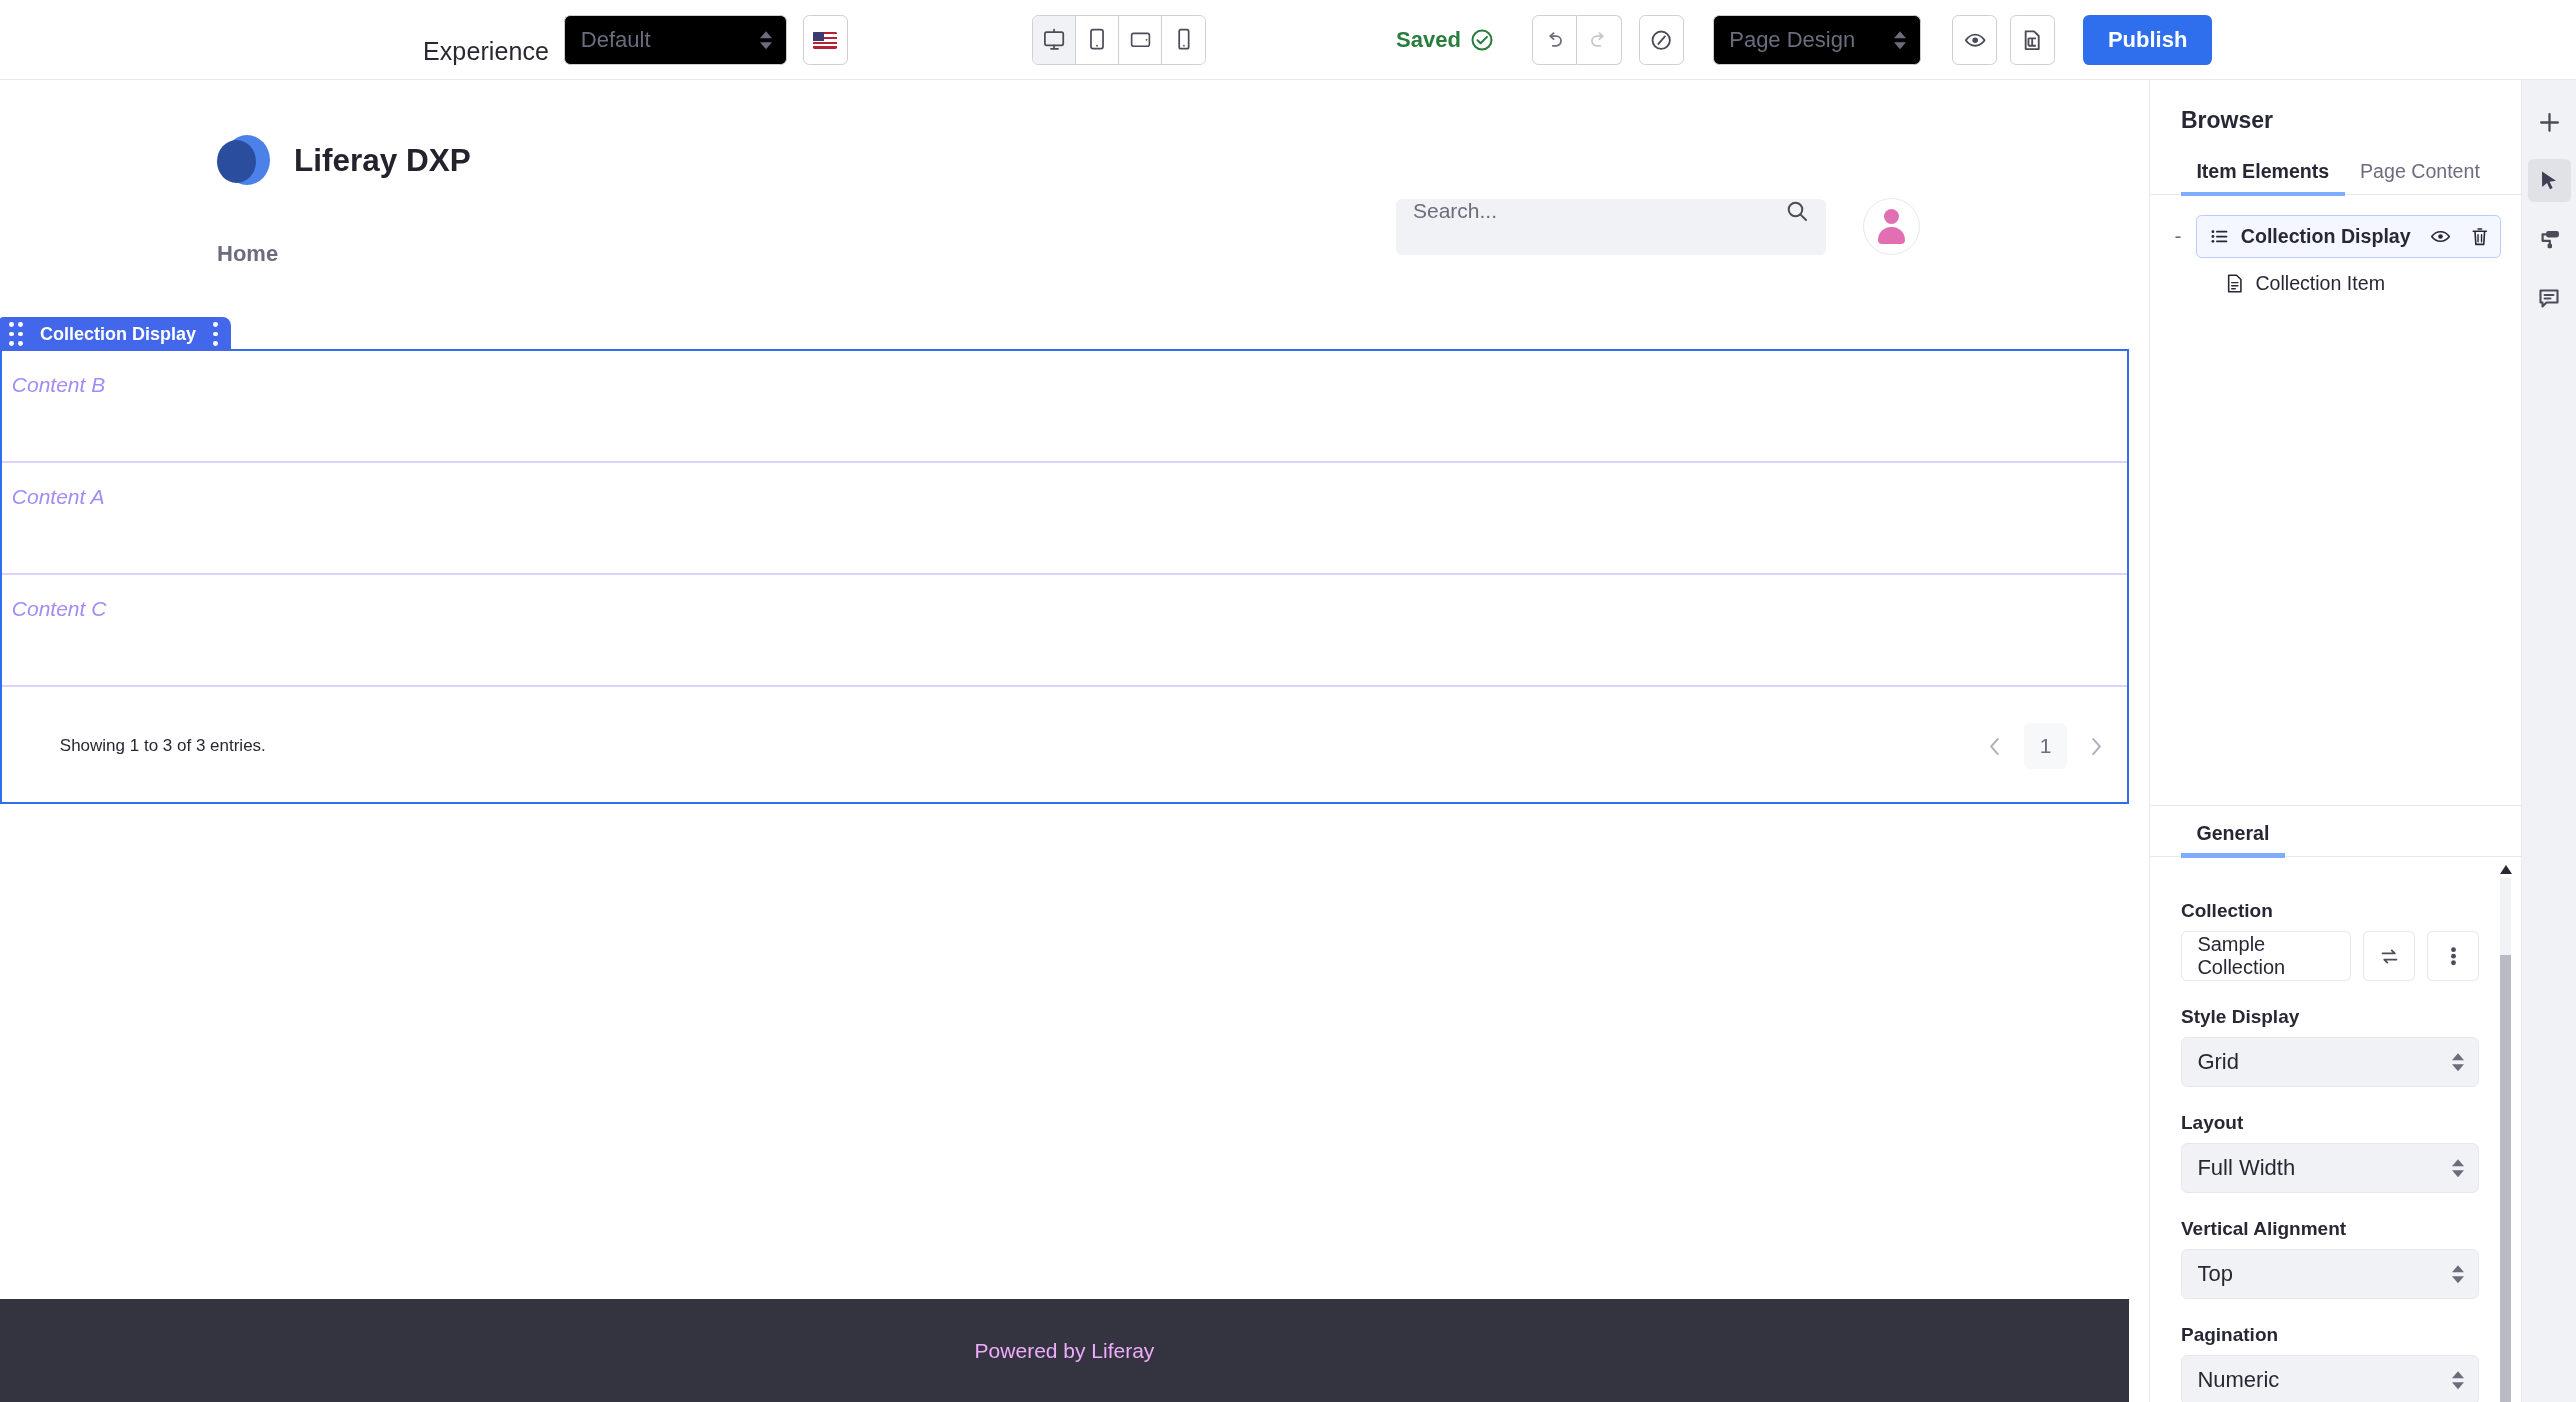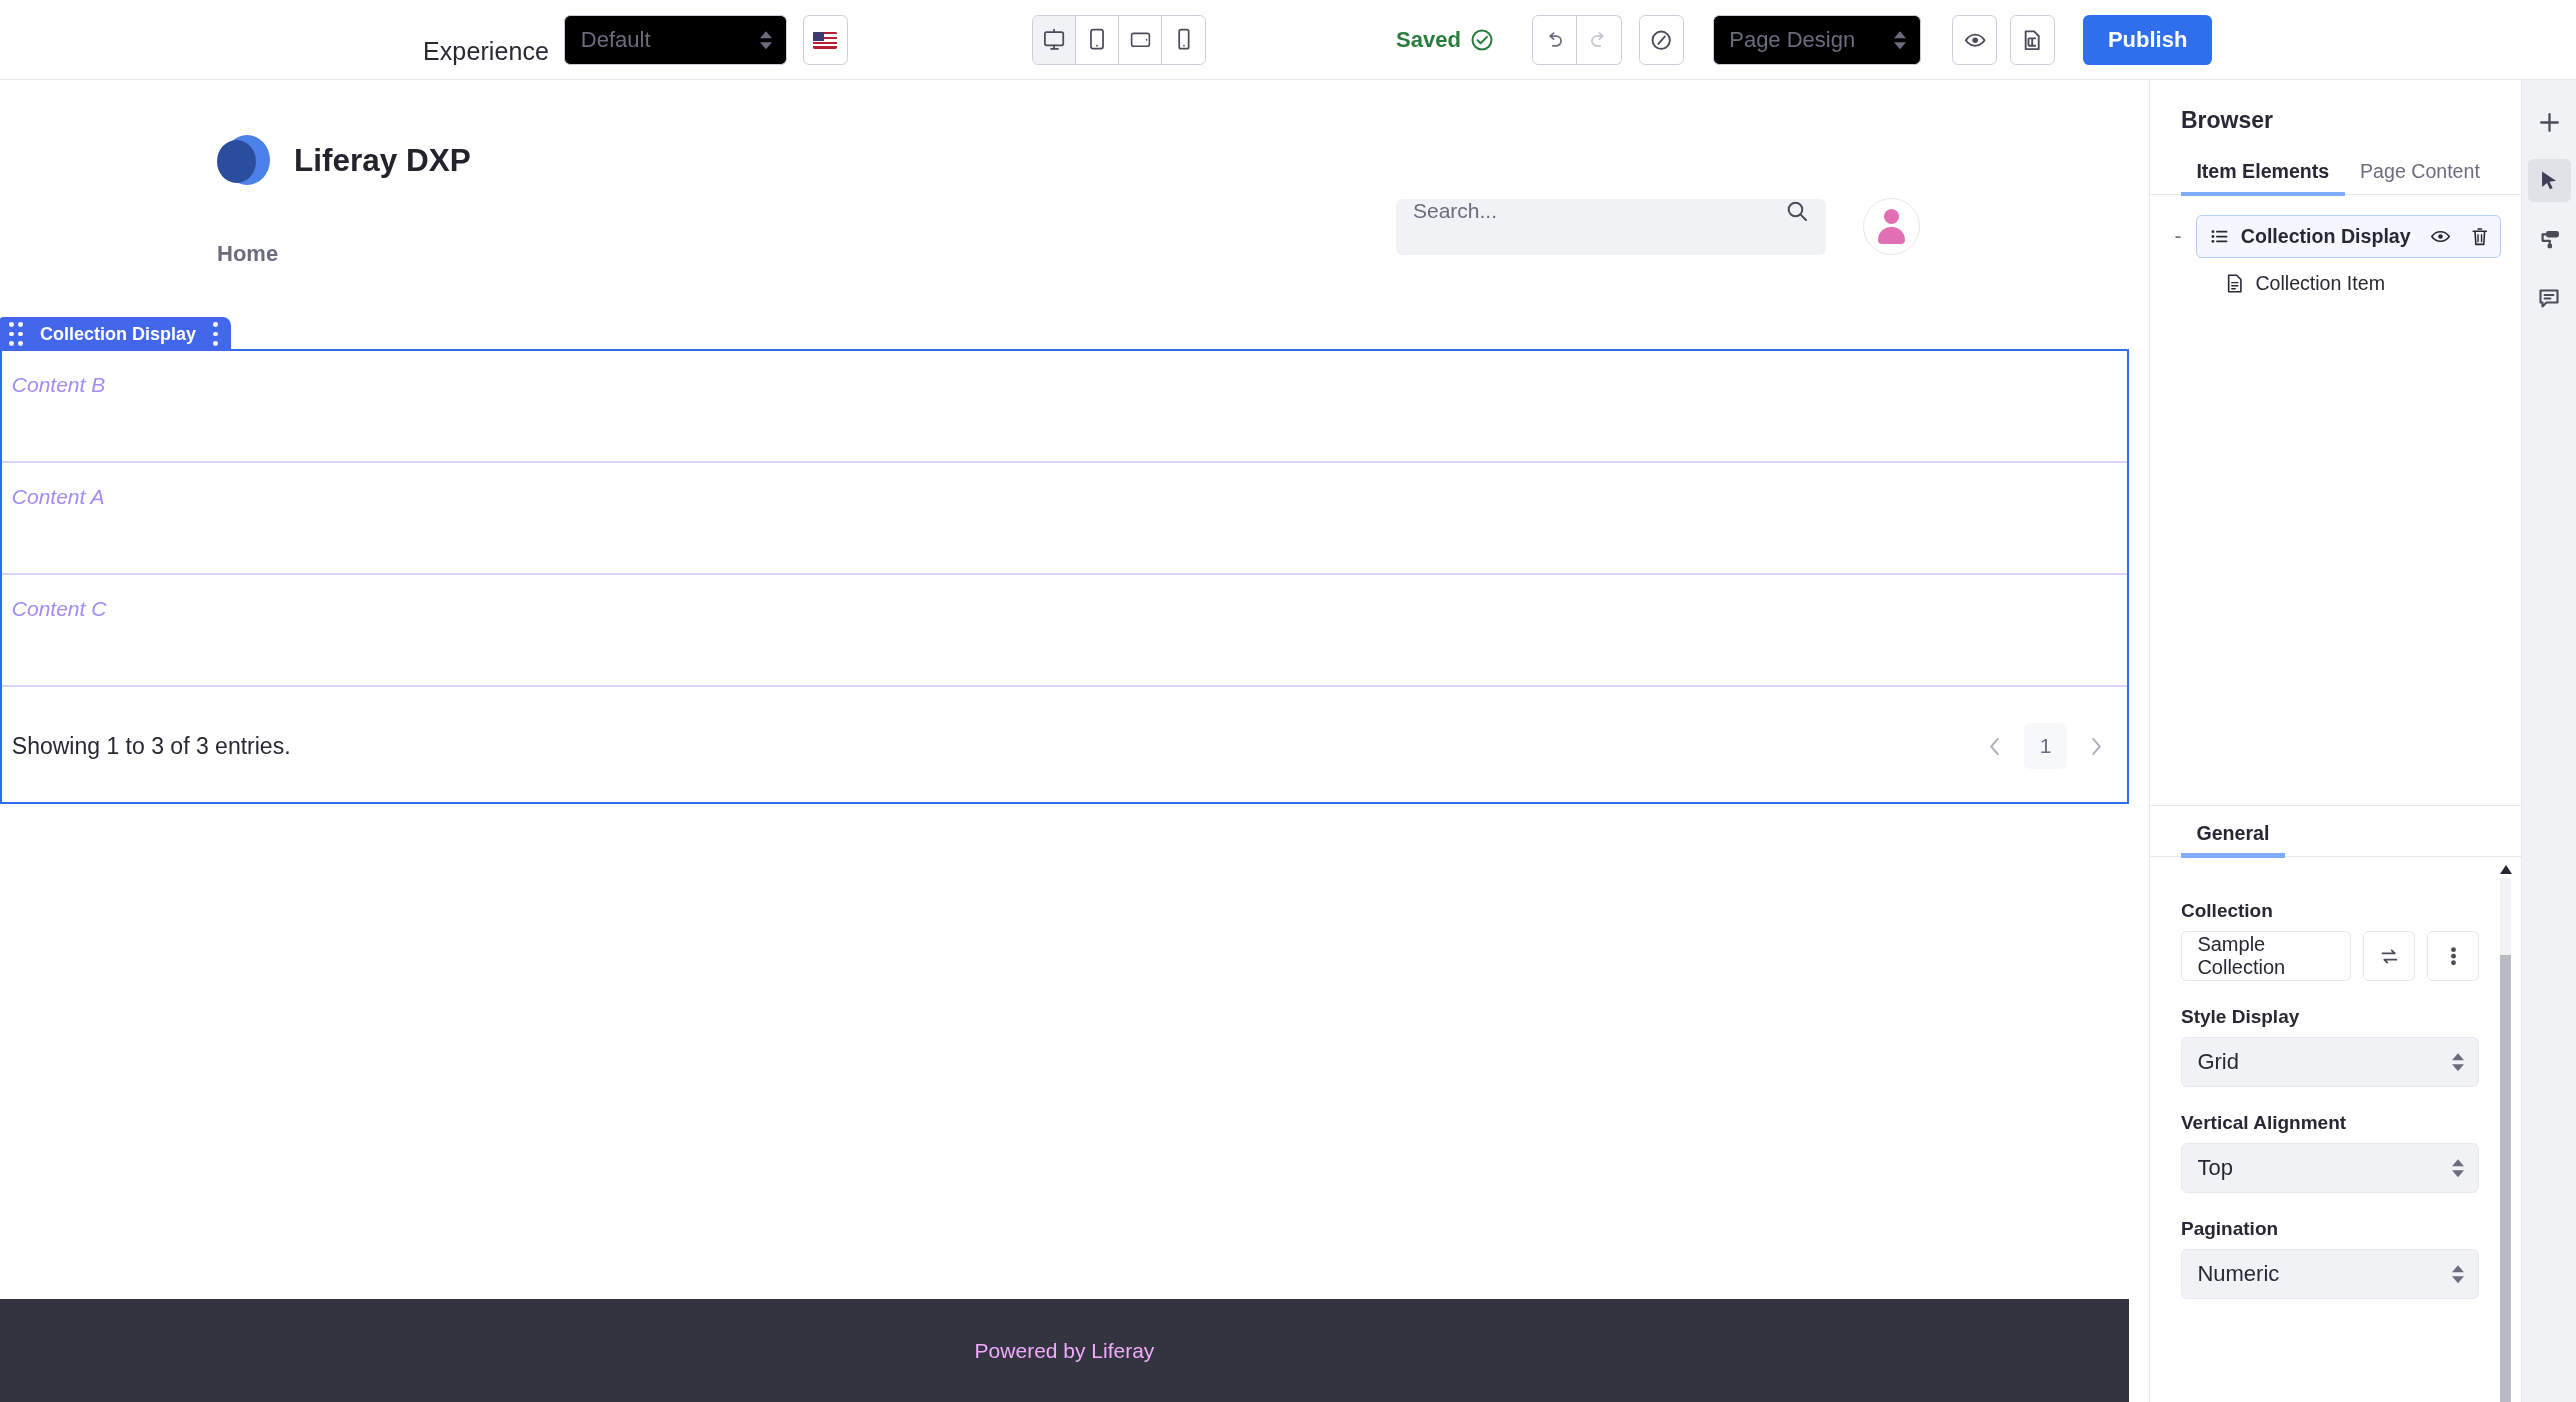--- a/index.html
+++ b/index.html
@@ -207,21 +207,21 @@
   .dots3 span { width: 4.9px; height: 4.9px; background: #fff; border-radius: 50%; }
 
   .citem {
     height: 112px; border-bottom: 2.1px solid #dcd2fb; padding: 22.4px 0 0 9.8px;
   }
   .citem:nth-child(3) { border-bottom: 2.1px solid #dcd2fb; }
   .citem-txt { font-size: 21px; font-style: italic; color: #a38cf5; }
   .pager {
     height: 118px; display: flex; align-items: center; padding: 0 0 0 9.8px; position: relative;
   }
-  .pager-info { font-size: 23px; color: #272833; }
+  .pager-info { font-size: 17px; color: #272833; margin-left: 48px; }
   .pager-ctrls {
     position: absolute; right: 15.4px; top: 50%; transform: translateY(-50%);
     display: flex; align-items: center; gap: 12.6px;
   }
   .pg-arrow { width: 32px; height: 32px; display: flex; align-items: center; justify-content: center; }
   .pg-num {
     width: 43px; height: 46px; background: #f7f8f9; border-radius: 5.6px;
     display: flex; align-items: center; justify-content: center; font-size: 21px; color: #6b6c7e;
   }
 
@@ -489,20 +489,30 @@
       <div class="fld-label">Style Display</div>
       <div class="select-box grey sel-full">
         <span>Grid</span>
         <span class="caret">
             <i class="up"></i>
             <i class="dn"></i>
           </span>
       </div>
     </div>
 
+    <div class="fld-group">
+      <div class="fld-label">Layout</div>
+      <div class="select-box grey sel-full">
+        <span>Full Width</span>
+        <span class="caret">
+            <i class="up"></i>
+            <i class="dn"></i>
+          </span>
+      </div>
+    </div>
 
     <div class="fld-group">
       <div class="fld-label">Vertical Alignment</div>
       <div class="select-box grey sel-full">
         <span>Top</span>
         <span class="caret">
             <i class="up"></i>
             <i class="dn"></i>
           </span>
       </div>

